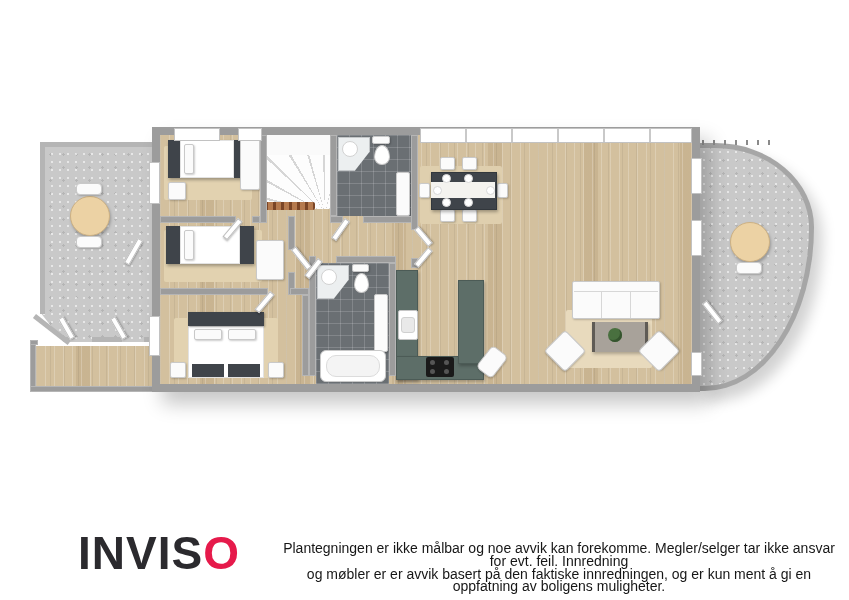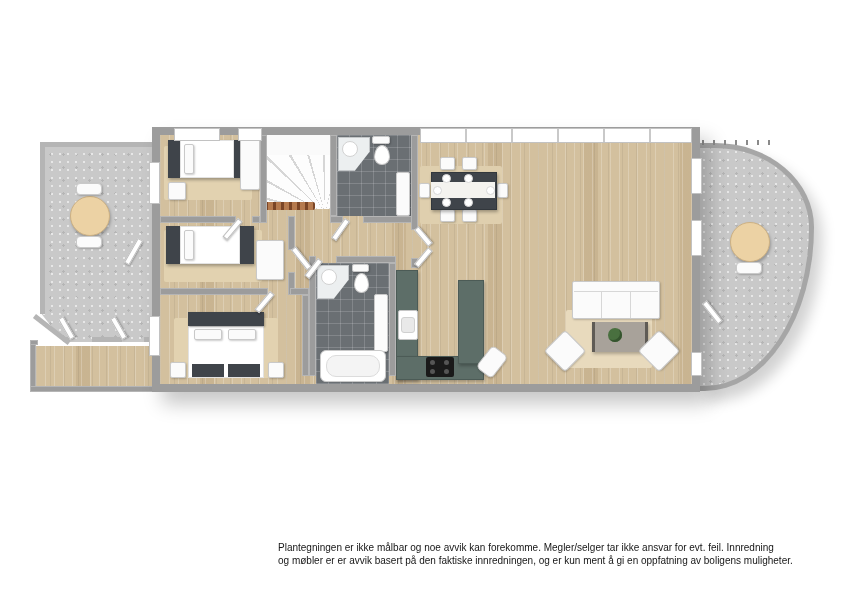--- a/index.html
+++ b/index.html
@@ -28,21 +28,21 @@
   .rug{background:#e2d2b0;border-radius:2px;}
   .counter{background:#5d6e68;border:1px solid #4c5b56;box-sizing:border-box;box-shadow:1px 2px 3px rgba(0,0,0,.25);}
   .building{border:8px solid #9c9c9c;box-shadow:10px 12px 18px rgba(0,0,0,.22);box-sizing:content-box;}
   .fan{background:repeating-conic-gradient(from 150deg at 92% 108%, #fdfdfd 0deg 13deg, #d6d6d6 13deg 15deg);}
   .circle{border-radius:50%;}
   .woodtop{background:#ecd2a4;border:1px solid #cdb183;box-shadow:1px 2px 3px rgba(0,0,0,.25);}
   .plate{background:#fff;border:1px solid #d8d8d8;border-radius:50%;}
   
   .logo{font-weight:900;font-size:46px;letter-spacing:1px;color:#2b2a2e;}
   .logo .accent{color:#e61a4b;}
-  .disclaimer{font-size:10px;line-height:12.8px;color:#161616;}
+  .disclaimer{font-size:14px;line-height:12.8px;color:#161616;text-align:center;}
 </style>
 </head>
 <body>
 
 <div class="stage">
   <div class="a" style="left:0;top:0;width:849px;height:520px;">
 
     <div class="a stone" style="left:700px;top:143px;width:114px;height:248px;border:5px solid #a6a6a6;border-left:none;
                 border-radius:0 100px 110px 0 / 0 85px 165px 0;box-shadow:8px 10px 14px rgba(0,0,0,.18);box-sizing:border-box;"></div>
     <div class="a" style="left:702px;top:140px;width:68px;height:5px;background:repeating-linear-gradient(90deg,#8a8a8a 0 2px,transparent 2px 11px);"></div>
@@ -181,17 +181,20 @@
     <div class="a leaf" style="left:238px;top:218px;width:4px;height:22px;transform:rotate(40deg);transform-origin:top left;"></div>
     <div class="a leaf" style="left:270px;top:291px;width:4px;height:22px;transform:rotate(40deg);transform-origin:top left;"></div>
     <div class="a leaf" style="left:291px;top:250px;width:4px;height:24px;transform:rotate(-38deg);transform-origin:top left;"></div>
     <div class="a leaf" style="left:345px;top:218px;width:4px;height:22px;transform:rotate(35deg);transform-origin:top left;"></div>
     <div class="a leaf" style="left:414px;top:230px;width:4px;height:20px;transform:rotate(-40deg);transform-origin:top left;"></div>
     <div class="a leaf" style="left:414px;top:242px;width:4px;height:20px;transform:rotate(40deg);transform-origin:bottom left;"></div>
     <div class="a leaf" style="left:318px;top:258px;width:4px;height:20px;transform:rotate(38deg);transform-origin:top left;"></div>
     <div class="a leaf" style="left:702px;top:304px;width:4px;height:24px;transform:rotate(-38deg);transform-origin:top left;"></div>
   </div>
 
+  <div class="a logo" style="left:78px;top:526px;">
+    <span>INVIS</span><span class="accent">O</span>
+  </div>
   <div class="a disclaimer" style="left:278px;top:542px;width:562px;">
     <div>Plantegningen er ikke målbar og noe avvik kan forekomme. Megler/selger tar ikke ansvar for evt. feil. Innredning</div>
     <div>og møbler er er avvik basert på den faktiske innredningen, og er kun ment å gi en oppfatning av boligens muligheter.</div>
   </div>
 </div>
 
 </body></html>

